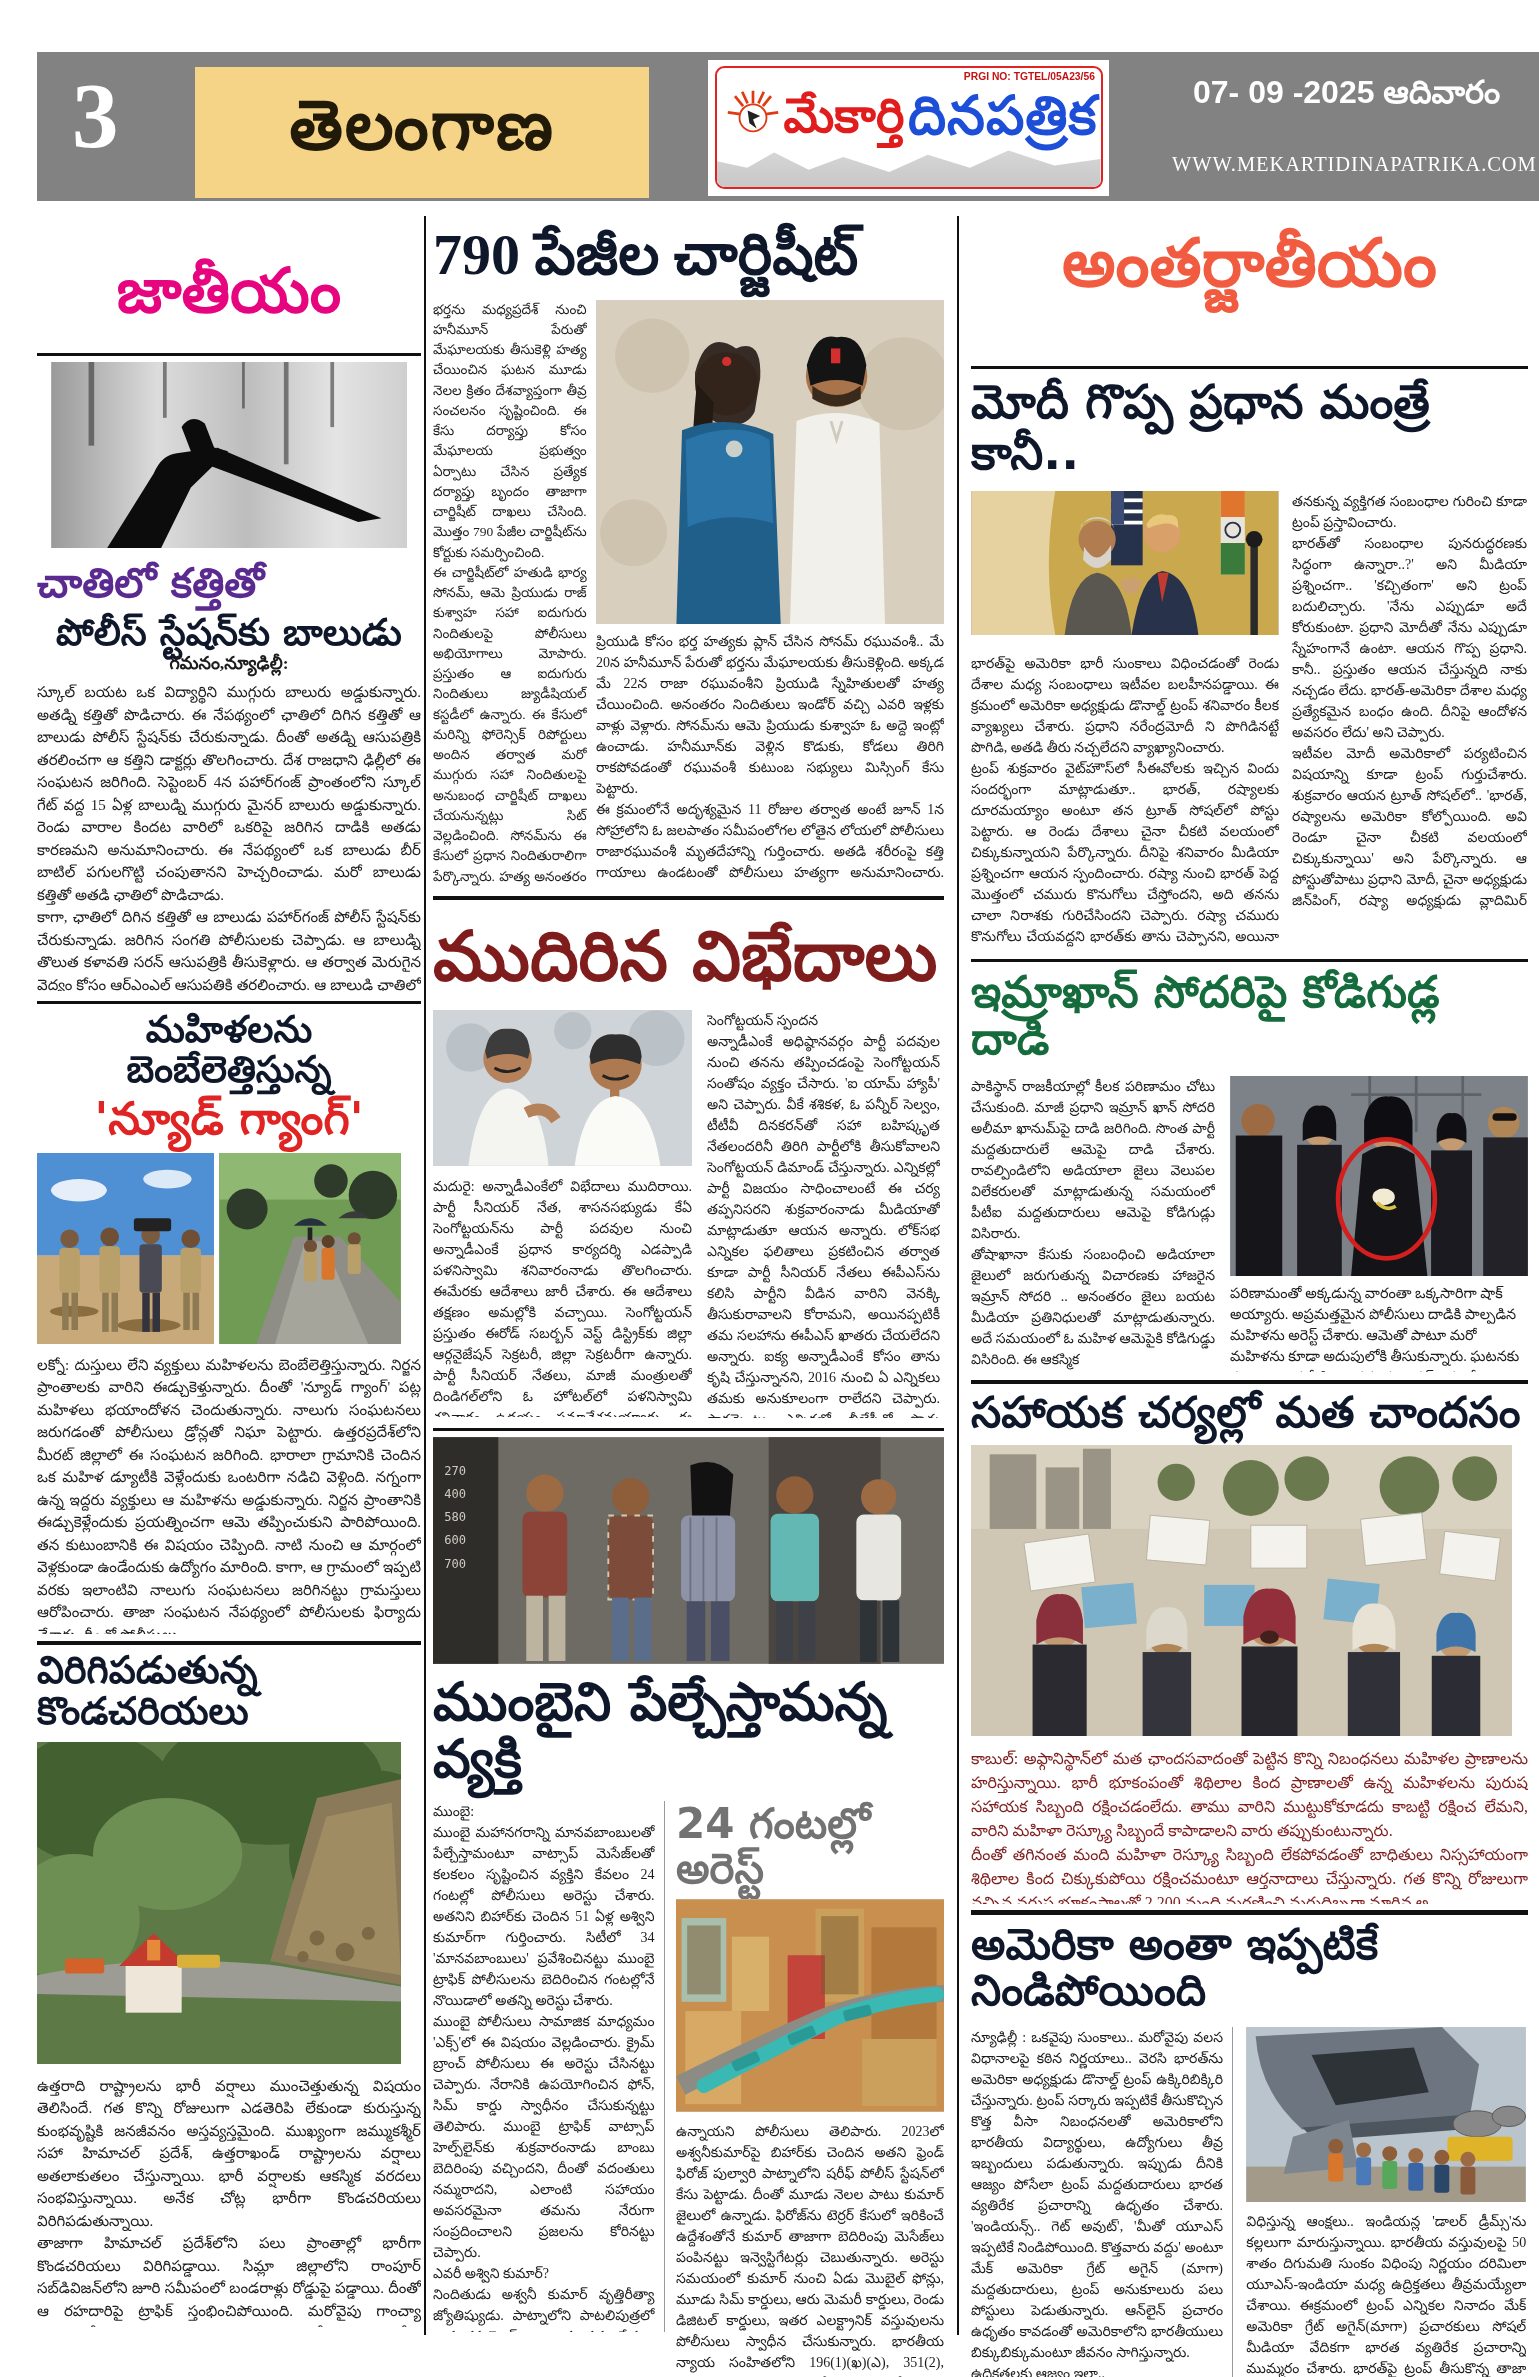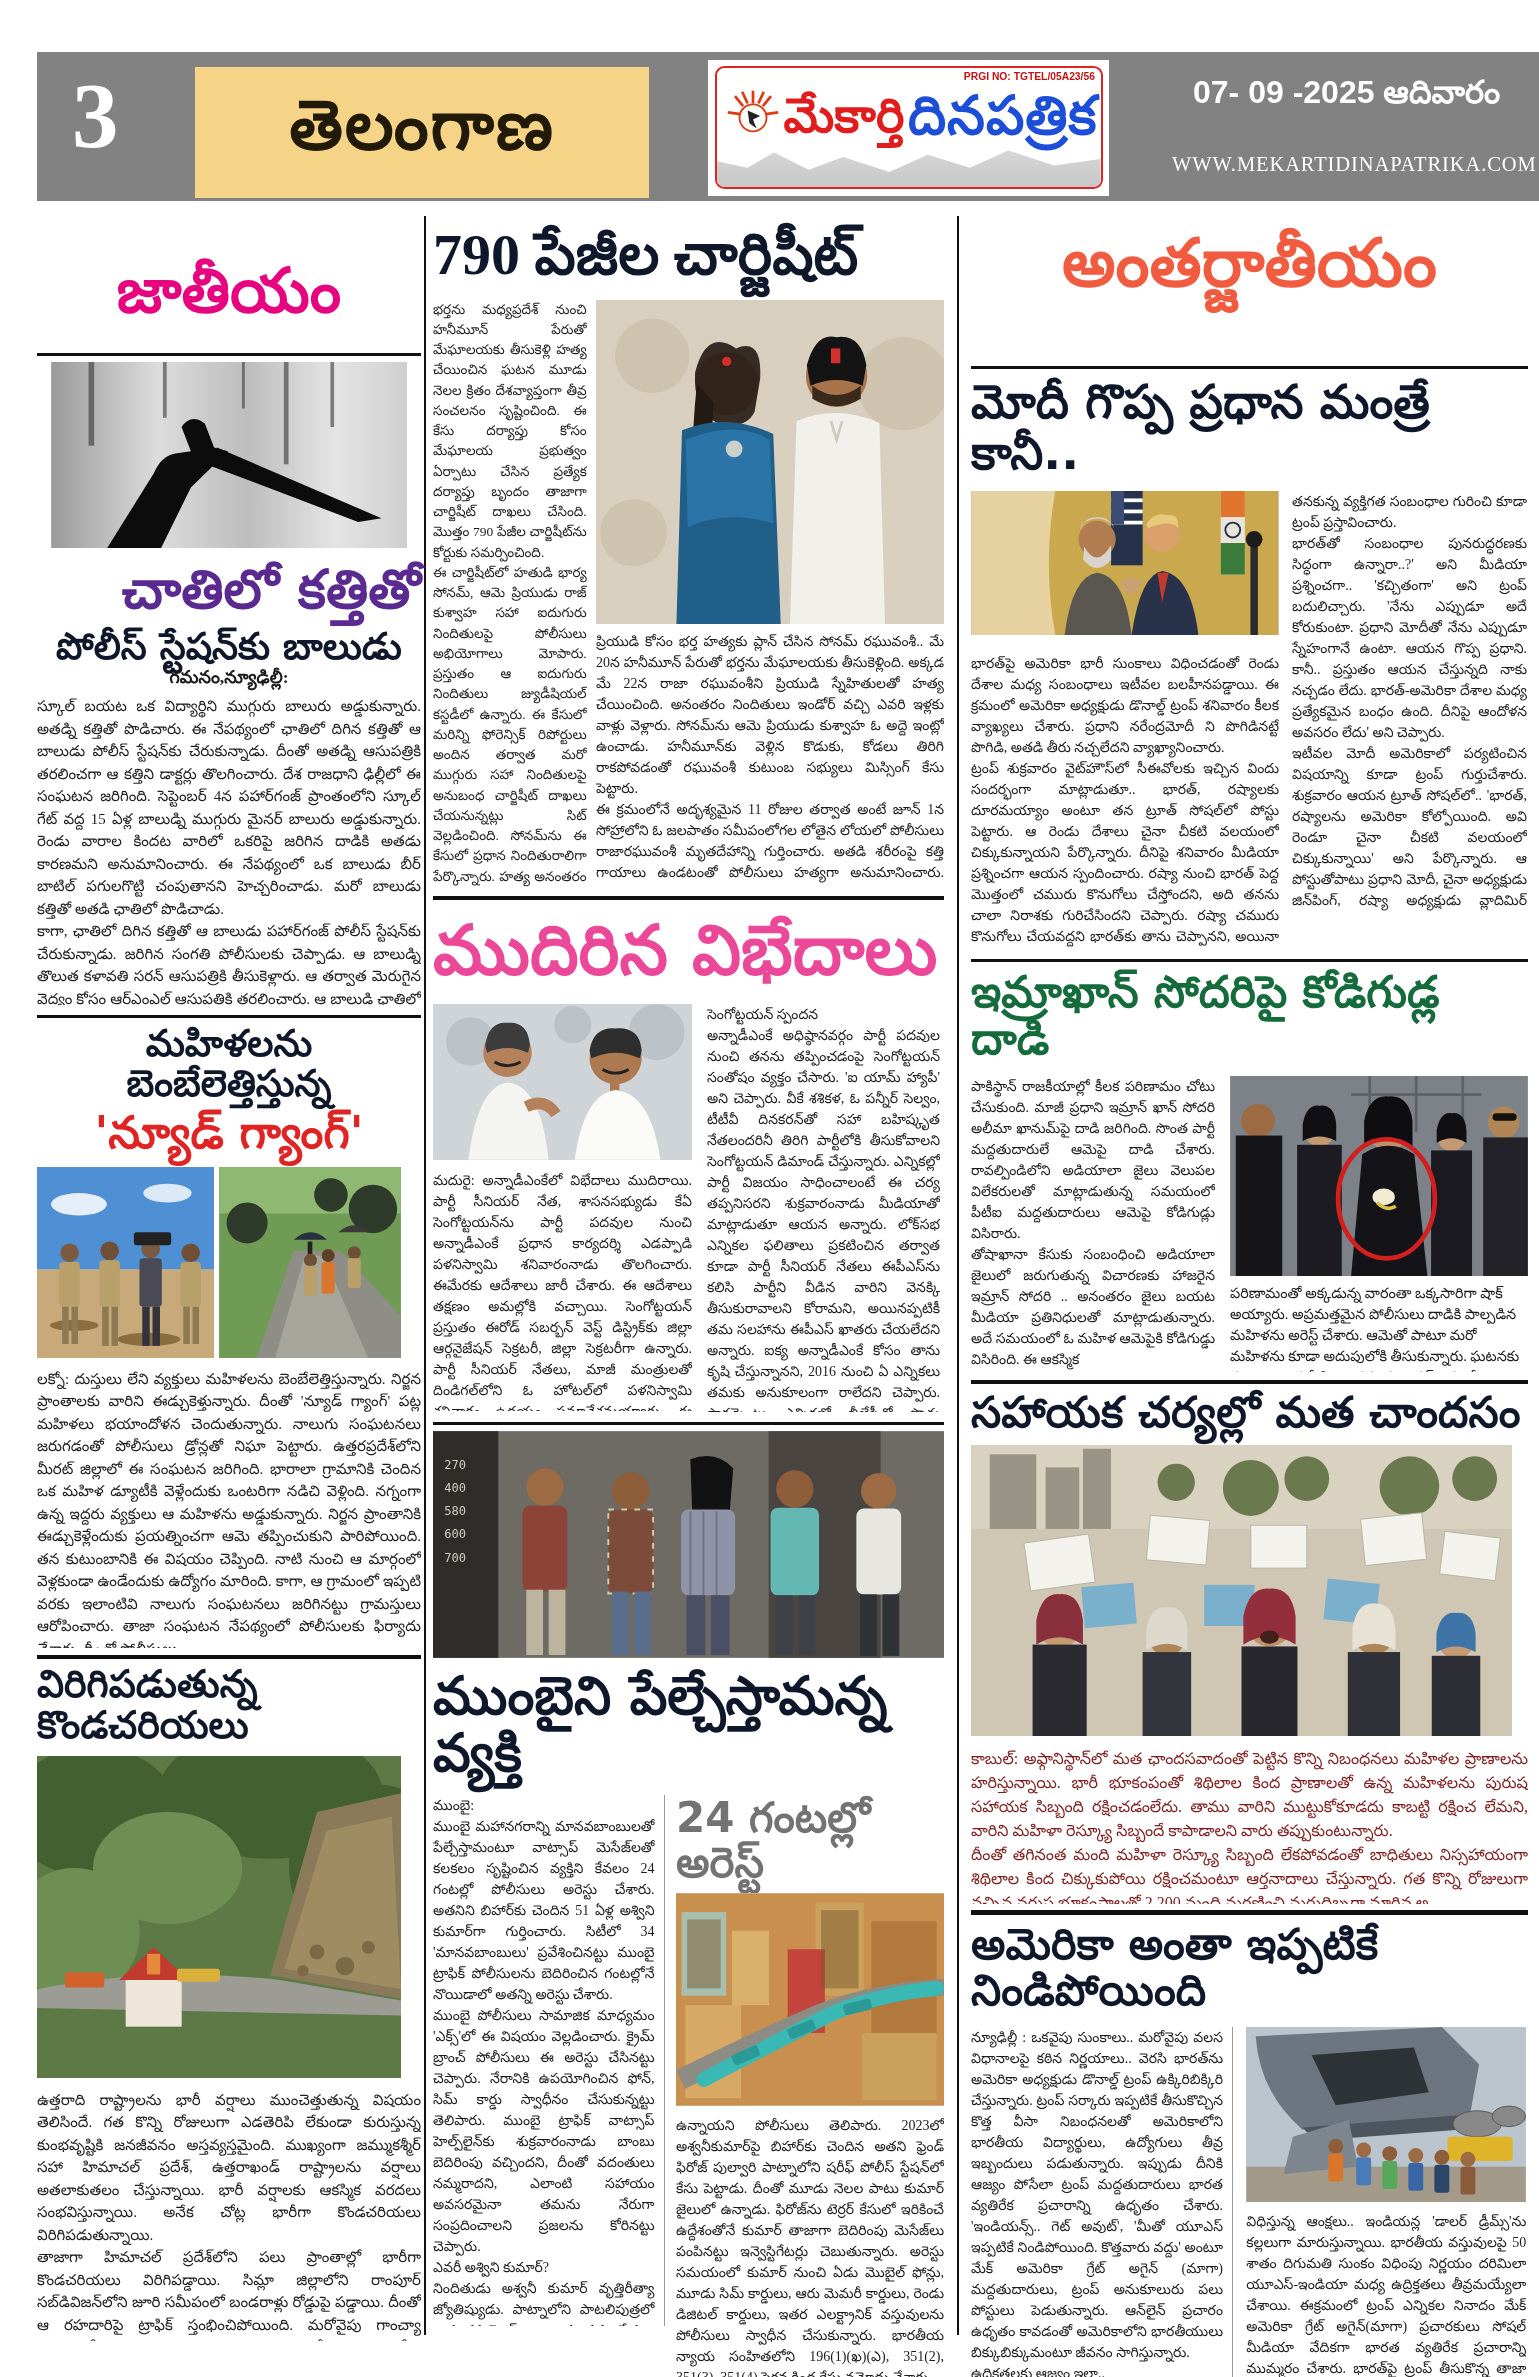--- a/index.html
+++ b/index.html
@@ -98,21 +98,21 @@
             <rect x="120" y="0" width="4" height="60"></rect>
             <rect x="250" y="0" width="5" height="110"></rect>
             <rect x="300" y="0" width="4" height="70"></rect>
             <rect x="205" y="0" width="3" height="50"></rect>
           </g>
         <path d="M60 200 L110 120 Q118 100 135 98 L150 96 L140 70 Q150 55 165 66 L175 92 L190 96 L150 135 L118 200 Z" fill="#0c0c0c"></path>
         <path d="M178 92 L355 168 L330 172 L172 112 Z" fill="#0c0c0c"></path>
       </svg>
     </div>
 
-    <div class="hl" style="font-size:54px;color:#5b2a91;text-align:right;margin-top:13px;">చాతిలో కత్తితో</div>
+    <div class="hl" style="font-size:41px;color:#5b2a91;text-align:left;margin-top:13px;">చాతిలో కత్తితో</div>
     <div class="hl" style="font-size:37px;text-align:center;margin-top:7.5px;">పోలీస్ స్టేషన్‌కు బాలుడు</div>
     <div class="dl" style="margin-top:0;">గమనం,న్యూఢిల్లీ:</div>
     <div class="body" style="height:310px;margin-top:3.7px;">స్కూల్ బయట ఒక విద్యార్థిని ముగ్గురు బాలురు అడ్డుకున్నారు. అతడ్ని కత్తితో పొడిచారు. ఈ నేపథ్యంలో ఛాతిలో దిగిన కత్తితో ఆ బాలుడు పోలీస్ స్టేషన్‌కు చేరుకున్నాడు. దీంతో అతడ్ని ఆసుపత్రికి తరలించగా ఆ కత్తిని డాక్టర్లు తొలగించారు. దేశ రాజధాని ఢిల్లీలో ఈ సంఘటన జరిగింది. సెప్టెంబర్ 4న పహార్‌గంజ్ ప్రాంతంలోని స్కూల్ గేట్ వద్ద 15 ఏళ్ల బాలుడ్ని ముగ్గురు మైనర్ బాలురు అడ్డుకున్నారు. రెండు వారాల కిందట వారిలో ఒకరిపై జరిగిన దాడికి అతడు కారణమని అనుమానించారు. ఈ నేపథ్యంలో ఒక బాలుడు బీర్ బాటిల్ పగులగొట్టి చంపుతానని హెచ్చరించాడు. మరో బాలుడు కత్తితో అతడి ఛాతిలో పొడిచాడు.
 కాగా, ఛాతిలో దిగిన కత్తితో ఆ బాలుడు పహార్‌గంజ్ పోలీస్ స్టేషన్‌కు చేరుకున్నాడు. జరిగిన సంగతి పోలీసులకు చెప్పాడు. ఆ బాలుడ్ని తొలుత కళావతి సరన్ ఆసుపత్రికి తీసుకెళ్లారు. ఆ తర్వాత మెరుగైన వైద్యం కోసం ఆర్ఎంఎల్ ఆసుపత్రికి తరలించారు. ఆ బాలుడి ఛాతిలో దిగిన కత్తిని అక్కడి వైద్యులు విజయవంతంగా తొలగించారు.
 మరోవైపు ఈ సంఘటనపై పోలీసులు కేసు నమోదు చేసి దర్యాప్తు చేపట్టారు. బాలుడ్ని కత్తితో పొడిచిన 15 నుంచి 16 ఏళ్ల వయస్సున్న నిందితులైన ముగ్గురు మైనర్ బాలురను ఆరాం బాగ్ ప్రాంతంలో అదుపులోకి తీసుకున్నారు. దాడికి వినియోగించిన కత్తి, పగిలిన బీర్ బాటిల్‌ను స్వాధీనం చేసుకున్నారు. ఈ సంఘటనపై మరింతగా దర్యాప్తు చేస్తున్నట్లు పోలీస్ అధికారి వెల్లడించారు.</div>
 
     <div class="rule" style="margin-top:9.3px;"></div>
     <div class="hl" style="font-size:37px;text-align:center;margin-top:5.6px;">మహిళలను బెంబేలెత్తిస్తున్న</div>
     <div class="hl" style="font-size:45px;color:#e02424;text-align:center;margin-top:5.6px;">'న్యూడ్ గ్యాంగ్'</div>
 
@@ -259,21 +259,21 @@
               </g>
           </svg>
         </div>
         <div class="body" style="height:254px;margin-top:7.5px;font-size:14px;">ప్రియుడి కోసం భర్త హత్యకు ప్లాన్ చేసిన సోనమ్ రఘువంశీ.. మే 20న హనీమూన్ పేరుతో భర్తను మేఘాలయకు తీసుకెళ్లింది. అక్కడ మే 22న రాజా రఘువంశీని ప్రియుడి స్నేహితులతో హత్య చేయించింది. అనంతరం నిందితులు ఇండోర్ వచ్చి ఎవరి ఇళ్లకు వాళ్లు వెళ్లారు. సోనమ్‌ను ఆమె ప్రియుడు కుశ్వాహ ఓ అద్దె ఇంట్లో ఉంచాడు. హనీమూన్‌కు వెళ్లిన కొడుకు, కోడలు తిరిగి రాకపోవడంతో రఘువంశీ కుటుంబ సభ్యులు మిస్సింగ్ కేసు పెట్టారు.
 ఈ క్రమంలోనే అదృశ్యమైన 11 రోజుల తర్వాత అంటే జూన్ 1న సోహ్రాలోని ఓ జలపాతం సమీపంలోగల లోతైన లోయలో పోలీసులు రాజారఘువంశీ మృతదేహాన్ని గుర్తించారు. అతడి శరీరంపై కత్తి గాయాలు ఉండటంతో పోలీసులు హత్యగా అనుమానించారు. అనంతరం సోనమ్ కోసం గాలింపు సాగుతుండగా జూన్ 7న ఉత్తరప్రదేశ్‌లోని గాజీపుర్‌లో ప్రత్యక్షమైంది. ఎవరో తన కిడ్నాప్ చేసి ఘాజీపూర్‌లో వదిలివెళ్లినట్టు నాటకం ఆడింది. కానీ పోలీసులు అప్పటికే తమకు లభించిన ఆధారాల ఆధారంగా తమదైన శైలిలో ప్రశ్నించడంతో నేరం ఒప్పుకుంది. ప్రియుడితో కలిసి తానే తన భర్తను హత్య చేయించినట్టు చెప్పింది. దాంతో పోలీసులు ఆమెను అరెస్టు చేశారు. ఆమెకు సహకరించిన ప్రియుడు రాజ్ కుశ్వాహ, ఇతర నిందితులను కూడా పోలీసులు అరెస్టు చేశారు. జూన్ 11న నిందితులు ముగ్గురిని కోర్టులో హాజరుపర్చగా కస్టడీకి పంపింది. తాజా ఈ కేసులో చార్జిషీట్ దాఖలైంది.</div>
       </div>
     </div>
 
     <div class="rule" style="margin-top:7.5px;"></div>
 
-    <div class="hl" style="font-size:69px;color:#ec4899;margin-top:13px;">ముదిరిన విభేదాలు</div>
+    <div class="hl" style="font-size:69px;color:#7f1d1d;margin-top:19px;">ముదిరిన విభేదాలు</div>
 
     <div class="flexrow" style="gap:15px;margin-top:17px;">
       <div style="width:259px;">
         <div class="photo" style="width:259px;height:156px;">
           <svg viewBox="0 0 278 167" width="259" height="156">
             <rect width="278" height="167" fill="#cfd4d8"></rect>
             <g opacity=".55" fill="#aab2ba">
                 <circle cx="40" cy="40" r="26"></circle>
                 <circle cx="240" cy="30" r="30"></circle>
                 <circle cx="150" cy="22" r="20"></circle>

